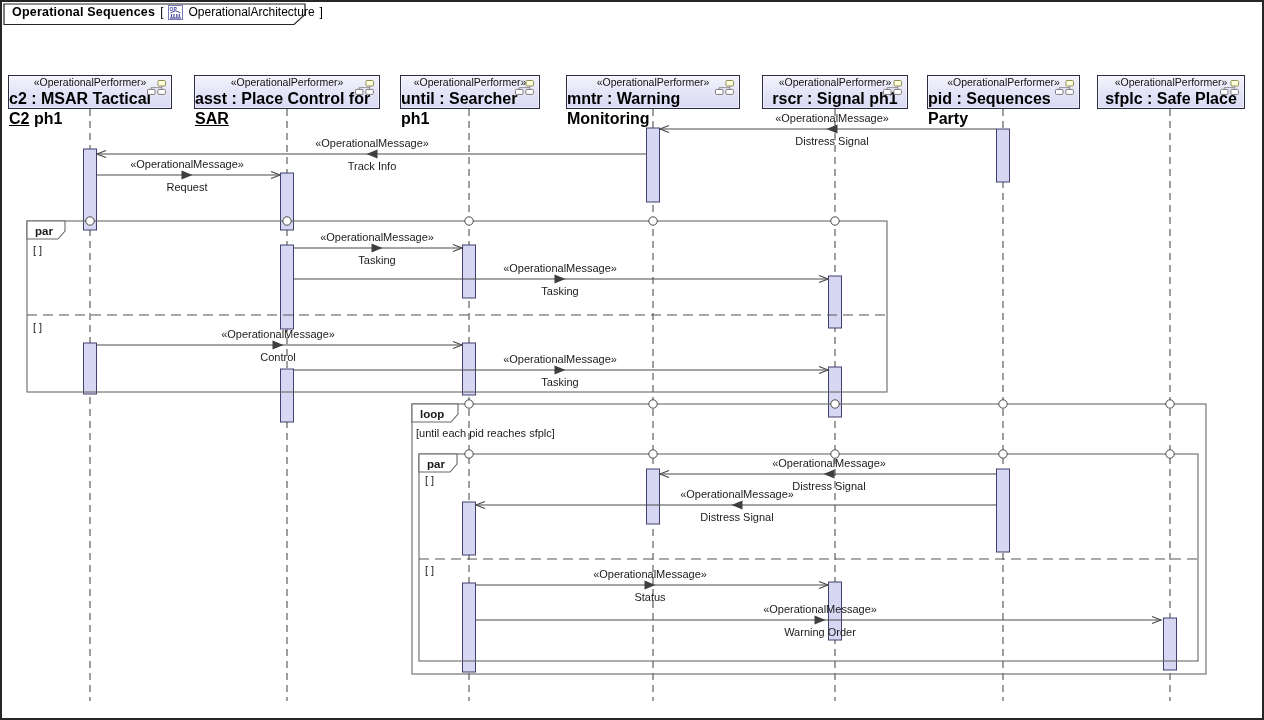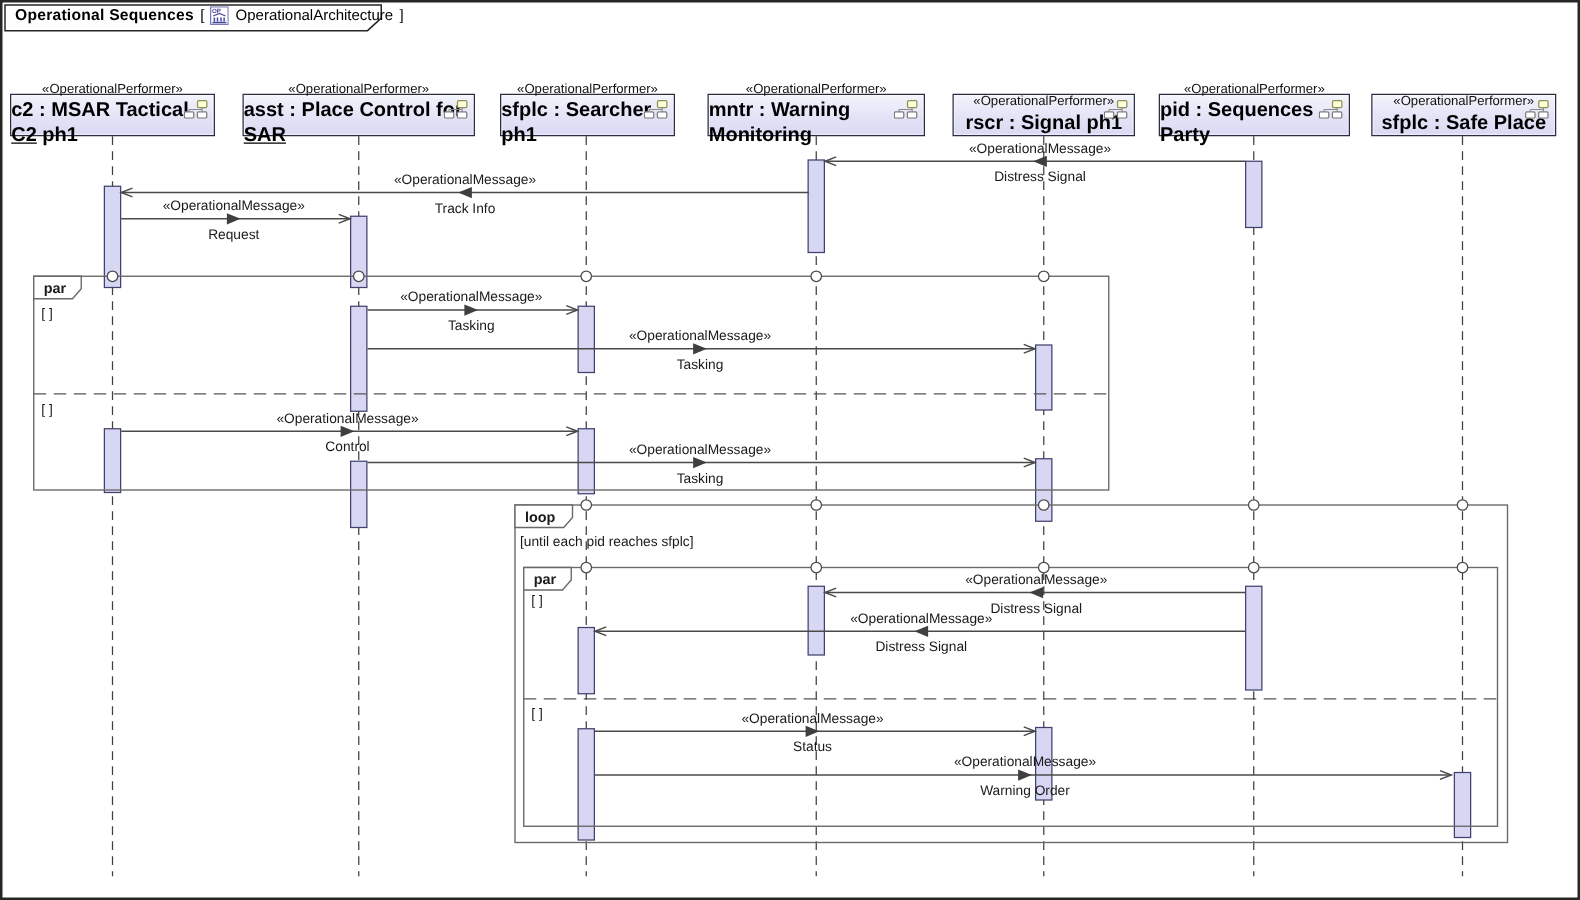--- a/index.html
+++ b/index.html
@@ -12,21 +12,21 @@
   .title-tab{
     position:absolute;left:10px;top:3px;height:14px;display:flex;align-items:center;gap:5px;
     font-size:12px;color:#000;white-space:nowrap;
   }
   .t-bold{font-weight:bold;font-size:12.5px;letter-spacing:.2px;}
   .t-reg{font-size:12px;}
   .title-icon{display:inline-flex;align-items:center;}
   .ll-header{
     position:absolute;box-sizing:border-box;border:1.4px solid #2c2c44;
     background:linear-gradient(180deg,#f4f4fc 0%,#e6e6f8 45%,#d9d9f3 100%);
-    display:flex;flex-direction:column;align-items:center;justify-content:center;
+    display:flex;flex-direction:column;align-items:center;justify-content:space-between;
     line-height:1.25;box-shadow:inset 0 0 0 1px rgba(255,255,255,.45);
   }
   .st-line{font-size:10.5px;color:#111;}
   .nm-line{font-size:16px;font-weight:bold;color:#000;}
   .nm-line .u{text-decoration:underline;}
   .perf-icon{position:absolute;right:4px;top:4px;}
   
   text{font-family:"Liberation Sans",sans-serif;fill:#1a1a1a;}
   .msg-st,.msg-nm{font-size:11px;}
   .frag-op{font-size:11.5px;font-weight:bold;}
@@ -216,21 +216,21 @@
         <div class="nm-line"><span>asst : Place Control for </span><span class="u">SAR</span><span></span></div>
       </div>
       <div class="ll-header" style="left: 398px; top: 73px; width: 140px; height: 34px;">
         <svg width="20" height="15" class="perf-icon">
           <rect x="11" y="0.5" width="7.5" height="5.5" rx="1" fill="#ffffd8" stroke="#8f8f5a"></rect>
           <path d="M14.7 6 V7.6 M4.2 7.6 H14.7 M4.2 7.6 V9.4 M14.7 7.6 V9.4" fill="none" stroke="#8a8a8a" stroke-width="0.9"></path>
           <rect x="0.5" y="9.4" width="7.5" height="5" rx="1" fill="#ffffff" stroke="#7c7c7c"></rect>
           <rect x="10.9" y="9.4" width="7.5" height="5" rx="1" fill="#ffffff" stroke="#7c7c7c"></rect>
         </svg>
         <div class="st-line">«OperationalPerformer»</div>
-        <div class="nm-line"><span>sfplc : Searcher ph1</span><span class="u"></span><span></span></div>
+        <div class="nm-line"><span>until : Searcher ph1</span><span class="u"></span><span></span></div>
       </div>
       <div class="ll-header" style="left: 564px; top: 73px; width: 174px; height: 34px;">
         <svg width="20" height="15" class="perf-icon">
           <rect x="11" y="0.5" width="7.5" height="5.5" rx="1" fill="#ffffd8" stroke="#8f8f5a"></rect>
           <path d="M14.7 6 V7.6 M4.2 7.6 H14.7 M4.2 7.6 V9.4 M14.7 7.6 V9.4" fill="none" stroke="#8a8a8a" stroke-width="0.9"></path>
           <rect x="0.5" y="9.4" width="7.5" height="5" rx="1" fill="#ffffff" stroke="#7c7c7c"></rect>
           <rect x="10.9" y="9.4" width="7.5" height="5" rx="1" fill="#ffffff" stroke="#7c7c7c"></rect>
         </svg>
         <div class="st-line">«OperationalPerformer»</div>
         <div class="nm-line"><span>mntr : Warning Monitoring</span><span class="u"></span><span></span></div>

